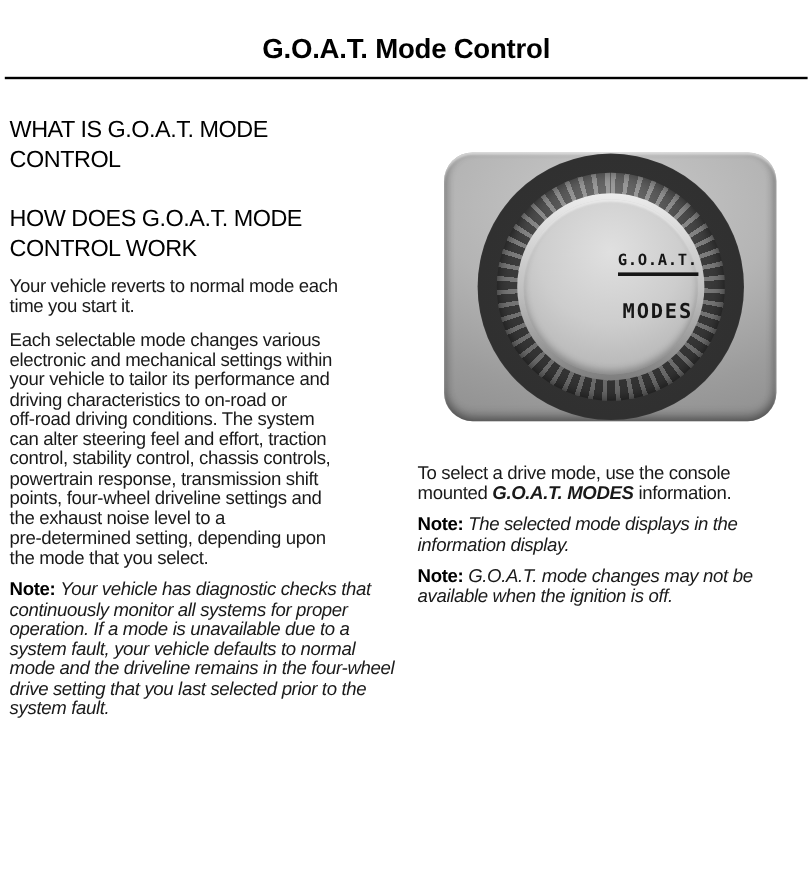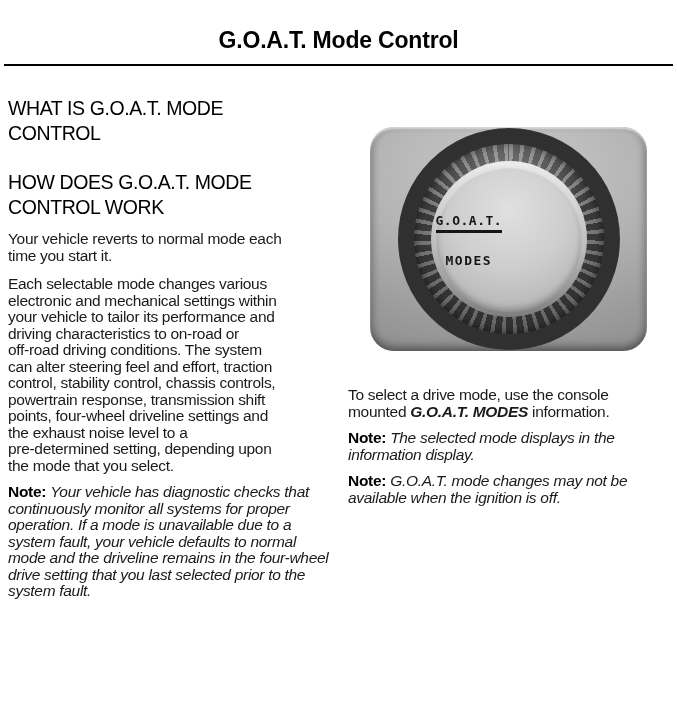--- a/index.html
+++ b/index.html
@@ -102,33 +102,33 @@
     background: radial-gradient(circle at 50% 18%, rgba(255,255,255,0.30) 0%, rgba(255,255,255,0) 45%, rgba(0,0,0,0.28) 100%);
   }
   .bevel {
     width: 156px; height: 156px; top: 34px;
     background: linear-gradient(180deg, #ececec 0%, #bdbdbd 55%, #7e7e7e 100%);
   }
   .face {
     width: 146px; height: 146px; top: 39px;
     background: radial-gradient(circle at 50% 30%, #e0e0e0 0%, #cdcdcd 48%, #a9a9a9 100%);
     box-shadow: inset 0 -3px 6px rgba(0,0,0,0.25), inset 0 2px 2px rgba(255,255,255,0.7);
-    display: flex; align-items: center; justify-content: flex-start;
+    display: flex; align-items: center; justify-content: flex-end;
   }
   .knob-label { text-align: center; color: #161616; }
   .knob-line1 {
     font-family: "DejaVu Sans Mono", monospace;
     font-weight: 700; font-size: 13px; letter-spacing: 0.5px;
     border-bottom: 3px solid #161616;
     padding-bottom: 2px;
     display: inline-block;
   }
   .knob-line2 {
     font-family: "DejaVu Sans Mono", monospace;
-    font-weight: 700; font-size: 13px; letter-spacing: 1.5px;
+    font-weight: 700; font-size: 17px; letter-spacing: 1.5px;
     margin-top: 20px;
   }
 </style>
 </head>
 <body>
 
 <div class="page">
 
   <div class="doc-title">G.O.A.T. Mode Control</div>
   <div class="title-rule"></div>

